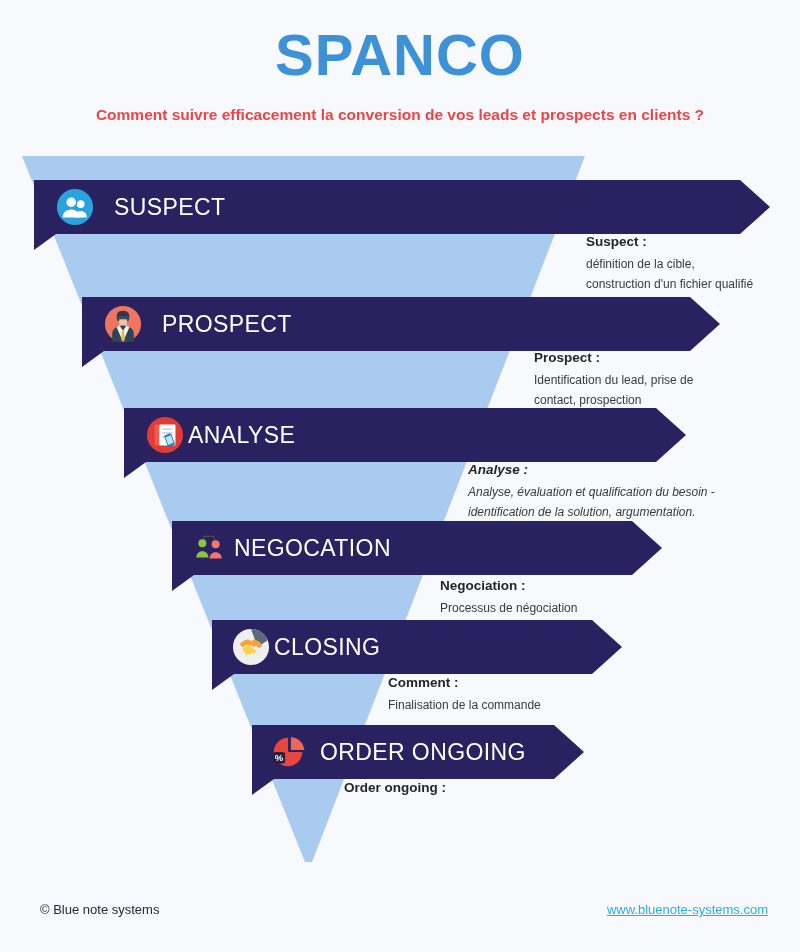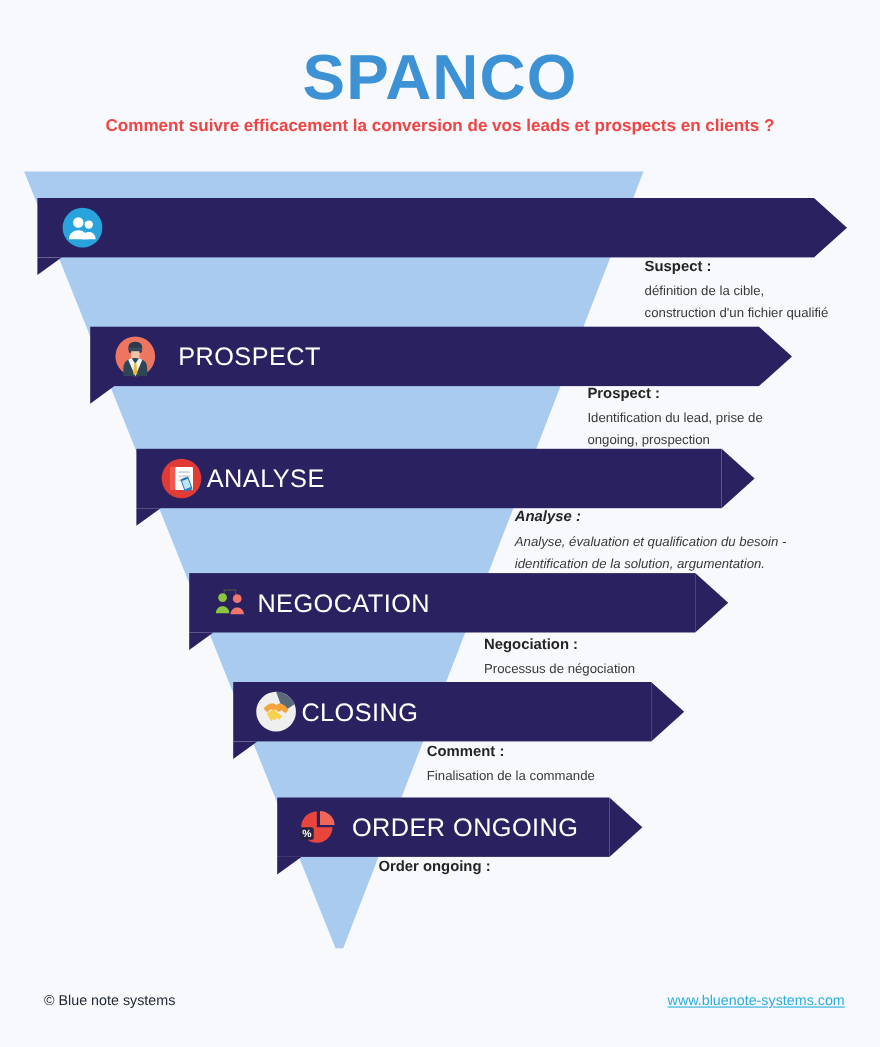--- a/index.html
+++ b/index.html
@@ -13,21 +13,20 @@
   #stage{position:absolute;inset:0;}
 
   
   .title{
     position:absolute;left:0;right:0;top:24px;
     text-align:center;
     font-size:58px;line-height:62px;
     font-weight:bold;
     letter-spacing:1px;
     color:#3C92D4;
-    margin-top:16px;
   }
   .subtitle{
     position:absolute;left:0;right:0;top:105px;
     text-align:center;
     font-size:15.5px;line-height:20px;
     font-weight:bold;
     color:#ef4444;
   }
 
   
@@ -104,20 +103,21 @@
     <div class="body" style="width:706px;"></div>
     <div class="tip" style="left:706px;"></div>
     <div class="tab"></div>
     <svg class="icon" style="left:22px;" viewBox="0 0 40 40">
       <circle cx="20" cy="20" r="19" fill="#29A3DC"></circle>
       <circle cx="16" cy="15" r="5" fill="#fff"></circle>
       <path d="M7 31c0-5.2 4-8.5 9-8.5s9 3.3 9 8.5z" fill="#fff"></path>
       <circle cx="26" cy="17" r="4" fill="#fff"></circle>
       <path d="M19.5 31c0-4.3 3-6.8 6.5-6.8s6.5 2.5 6.5 6.8z" fill="#fff"></path>
     </svg>
+    <div class="label" style="left:80px;">SUSPECT</div>
   </div>
   <div class="desc" style="left:586px;top:234px;width:210px;">
     <div class="dt">Suspect :</div>
     <div class="dd">définition de la cible,
 construction d'un fichier qualifié</div>
   </div>
 
   <div class="band" style="left:82px;top:297px;width:638px;">
     <div class="body" style="width:608px;"></div>
     <div class="tip" style="left:608px;"></div>
@@ -129,21 +129,21 @@
       <path d="M12 24c2.3-1.6 4.6-2.4 8-2.4s5.7.8 8 2.4c2.2 1.5 3.4 4 3.4 7.4v7.4H8.6v-7.4c0-3.4 1.2-5.9 3.4-7.4z" fill="#2E4556"></path>
       <path d="M16.4 21.6 20 27l3.6-5.4 3.2 1.6L20 39l-6.8-15.8z" fill="#EAF3F6"></path>
       <path d="M19 26h2l1 11h-4z" fill="#F0B93C"></path>
       <rect x="13.5" y="11.5" width="13" height="3.2" rx="1.2" fill="#3C4A5E"></rect>
     </svg>
     <div class="label" style="left:80px;">PROSPECT</div>
   </div>
   <div class="desc" style="left:534px;top:350px;width:230px;">
     <div class="dt">Prospect :</div>
     <div class="dd">Identification du lead, prise de
-ongoing, prospection</div>
+contact, prospection</div>
   </div>
 
   <div class="band" style="left:124px;top:408px;width:562px;">
     <div class="body" style="width:532px;"></div>
     <div class="tip" style="left:532px;"></div>
     <div class="tab"></div>
     <svg class="icon" style="left:22px;" viewBox="0 0 40 40">
       <circle cx="20" cy="20" r="19" fill="#E03B35"></circle>
       <rect x="9" y="9" width="5" height="22" rx="1" fill="#F05A4F"></rect>
       <rect x="14" y="9" width="17" height="22" rx="1" fill="#FFFFFF"></rect>

